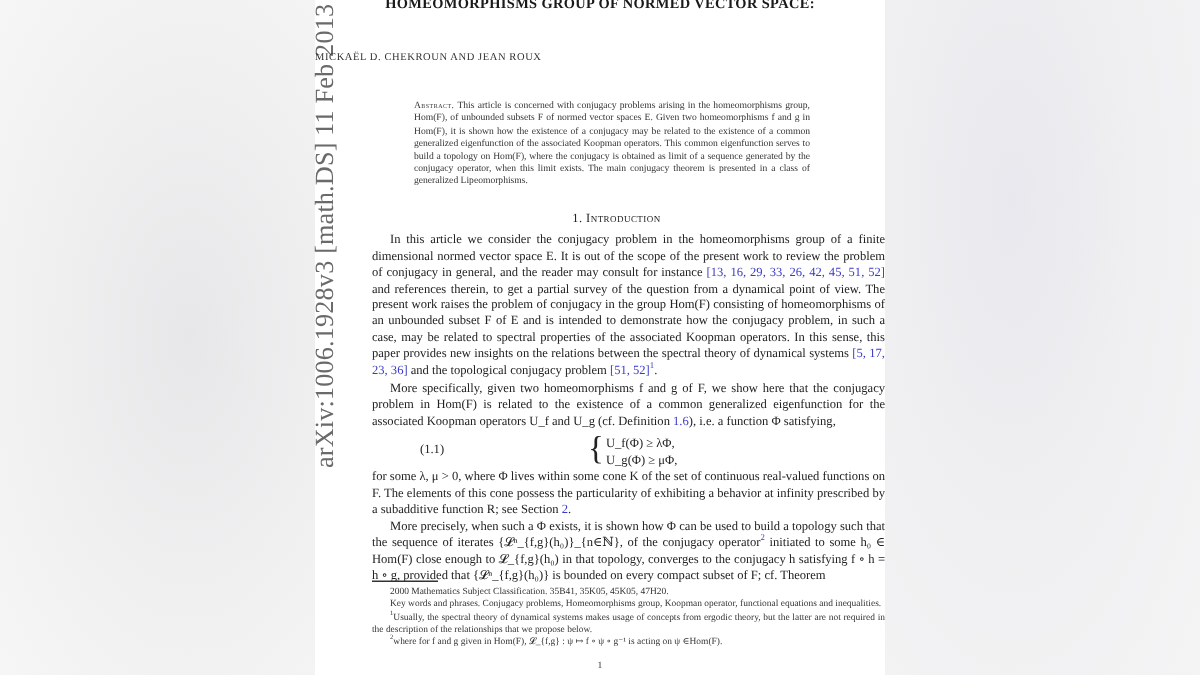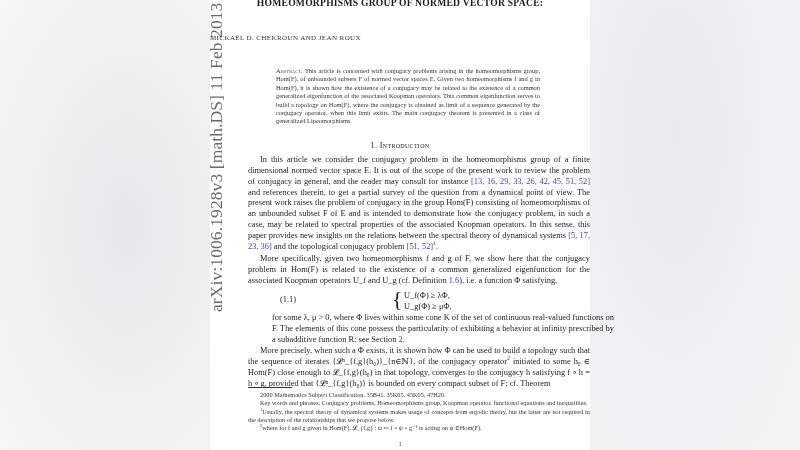--- a/index.html
+++ b/index.html
@@ -35,34 +35,34 @@
     position:absolute; left:210px; width:380px; top:34px;
     font-size:7px; letter-spacing:0.4px; color:#333;
   }
   .abstract {
     position:absolute; left:276px; width:264px; top:67px;
     font-size:6.4px; line-height:8.4px; color:#333; text-align:justify;
   }
   .sc { font-variant:small-caps; letter-spacing:0.3px; }
   .section {
     position:absolute; left:210px; width:380px; top:141px;
-    text-align:center; font-size:8.3px; color:#222; font-variant:small-caps; letter-spacing:0.3px;
+    text-align:center; font-size:8.3px; color:#222; font-variant:small-caps; letter-spacing:0.3px;padding-left:11px;
   }
   .body {
     position:absolute; left:248px; width:342px;
     font-size:8.4px; line-height:10.85px; text-align:justify; color:#222;
   }
   .cite { color:#3a3ac9;font-family:Liberation Serif, serif; }
   .p1 { top:155px; }
   .p2 { top:254px; }
   .eq { position:absolute; top:290px; left:248px; width:342px; height:22px; font-size:8.4px; }
   .eq-num { position:absolute; left:0; top:5px;padding-left:32px; }
   .eq-brace { position:absolute; left:144px; top:-2px; font-size:22px; line-height:22px; font-weight:normal; }
   .eq-lines { position:absolute; left:156px; top:0; line-height:11px; }
-  .p3 { top:313px;margin-left:24px; }
+  .p3 { top:313px; }
   .p4 { top:346px; }
   .indent { text-indent:12px; }
   .rule { position:absolute; left:248px; top:387px; width:44px; height:0.8px; background:#333; }
   .foot {
     position:absolute; left:248px; width:342px; top:391px;
     font-size:6.3px; line-height:8.3px; color:#333; text-align:justify;
   }
   .foot .fi { text-indent:12px; }
   .pageno { position:absolute; left:210px; width:380px; top:440px; text-align:center; font-size:6.4px; color:#333; }
   sup { font-size:70%; line-height:0; }

